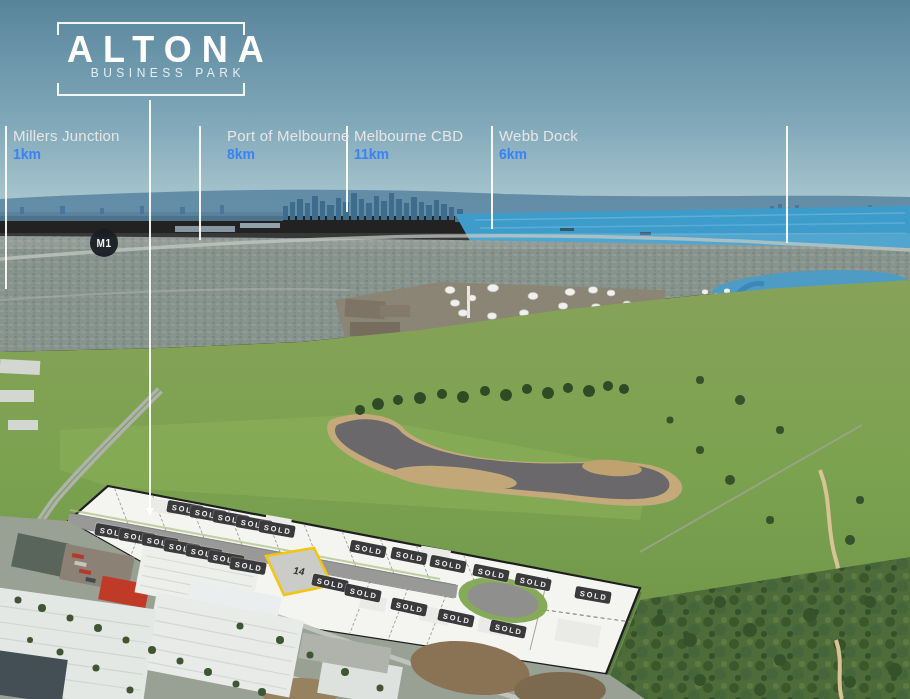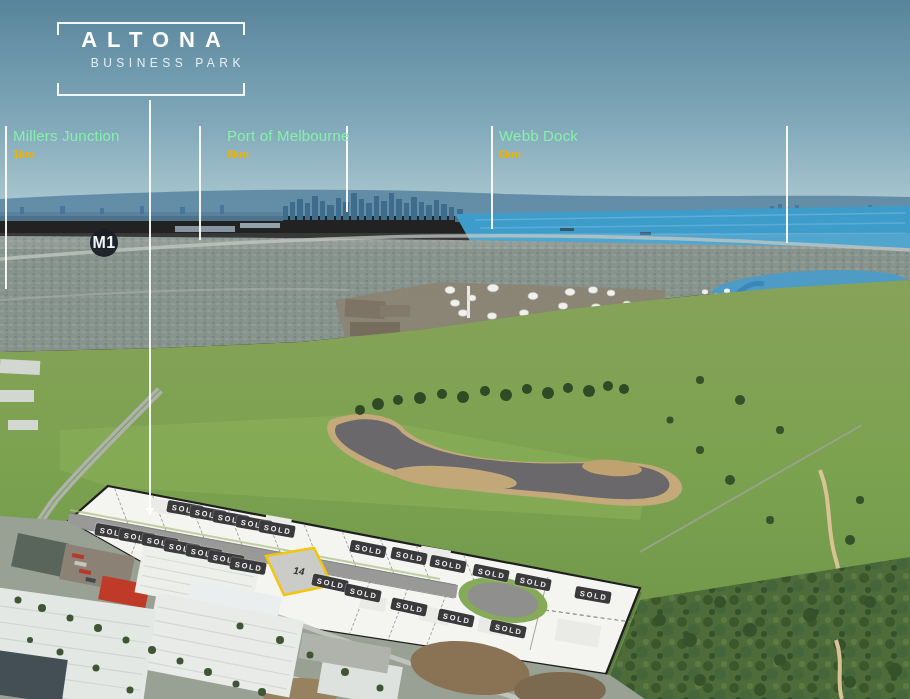--- a/index.html
+++ b/index.html
@@ -2,35 +2,35 @@
 <html><head>
 <meta charset="utf-8">
 <style>
   html,body{margin:0;padding:0;background:#222;}
   #stage{position:relative;width:910px;height:699px;overflow:hidden;
          font-family:"Liberation Sans", sans-serif;}
   #bg{position:absolute;left:0;top:0;z-index:0;}
   
   .logo{position:absolute;left:57px;top:22px;width:188px;height:74px;z-index:4;text-align:center;}
   .logo svg{position:absolute;left:0;top:0;}
-  .logo .t1{position:relative;margin-top:3px;font-size:22px;font-weight:700;color:#FFFFFF;
+  .logo .t1{position:relative;margin-top:13px;font-size:36px;font-weight:700;color:#FFFFFF;
             letter-spacing:10px;text-indent:10px;line-height:30px;}
   .logo .t2{position:relative;font-size:12px;font-weight:400;color:#E3EEF2;
             letter-spacing:4.5px;text-indent:4.5px;line-height:16px;text-align:right;}
   
   .vline{position:absolute;width:2px;background:rgba(255,255,255,.92);z-index:3;}
   .arrow{position:absolute;width:0;height:0;border-left:4px solid transparent;
          border-right:4px solid transparent;border-top:7px solid rgba(255,255,255,.95);z-index:3;}
   
   .lm{position:absolute;top:127px;z-index:4;white-space:nowrap;}
-  .lm .n{font-size:15px;font-weight:400;color:#86efac;line-height:18px;letter-spacing:.2px;}
-  .lm .d{font-size:11px;font-weight:700;color:#eab308;line-height:18px;}
+  .lm .n{font-size:15px;font-weight:400;color:#e5e5e5;line-height:18px;letter-spacing:.2px;}
+  .lm .d{font-size:14px;font-weight:700;color:#3b82f6;line-height:18px;}
   
   .m1{position:absolute;left:90px;top:229px;width:28px;height:28px;border-radius:50%;
-      background:rgba(24,30,36,.95);color:#F2F5F6;font-size:16px;font-weight:700;
+      background:rgba(24,30,36,.95);color:#F2F5F6;font-size:10px;font-weight:700;
       display:flex;align-items:center;justify-content:center;z-index:2;letter-spacing:.5px;}
   
   .sold{position:absolute;width:36px;height:12px;background:#3A3A3C;border-radius:2px;
         color:#F0F0F0;font-size:7.5px;font-weight:700;letter-spacing:1.8px;text-indent:1.8px;
         display:flex;align-items:center;justify-content:center;z-index:2;
         box-shadow:0 0 0 1px rgba(255,255,255,.22);}
   
   .lotnum{position:absolute;left:299px;top:571px;z-index:2;font-size:10px;font-weight:700;
           color:#2E2E2E;transform:translate(-50%,-50%) rotate(10deg) skewX(-8deg);}
 </style>
@@ -397,20 +397,24 @@
     <div class="lm" style="left: 13px;">
       <div class="n">Millers Junction</div>
       <div class="d">1km</div>
     </div>
     <div class="vline" style="left: 199px; top: 126px; height: 114px;"></div>
     <div class="lm" style="left: 207px; margin-left: 20px;">
       <div class="n">Port of Melbourne</div>
       <div class="d">8km</div>
     </div>
     <div class="vline" style="left: 346px; top: 126px; height: 86px;"></div>
+    <div class="lm" style="left: 354px;">
+      <div class="n">Melbourne CBD</div>
+      <div class="d">11km</div>
+    </div>
     <div class="vline" style="left: 491px; top: 126px; height: 103px;"></div>
     <div class="lm" style="left: 499px;">
       <div class="n">Webb Dock</div>
       <div class="d">6km</div>
     </div>
     <div class="vline" style="left: 786px; top: 126px; height: 117px;"></div>
     <div class="vline" style="left: 149px; top: 100px; height: 408px;"></div>
     <div class="arrow" style="left: 146px; top: 508px;"></div>
     <div class="sold" style="left: 185px; top: 509px; transform: translate(-50%, -50%) rotate(10deg);">SOLD</div>
     <div class="sold" style="left: 208px; top: 514px; transform: translate(-50%, -50%) rotate(10deg);">SOLD</div>

